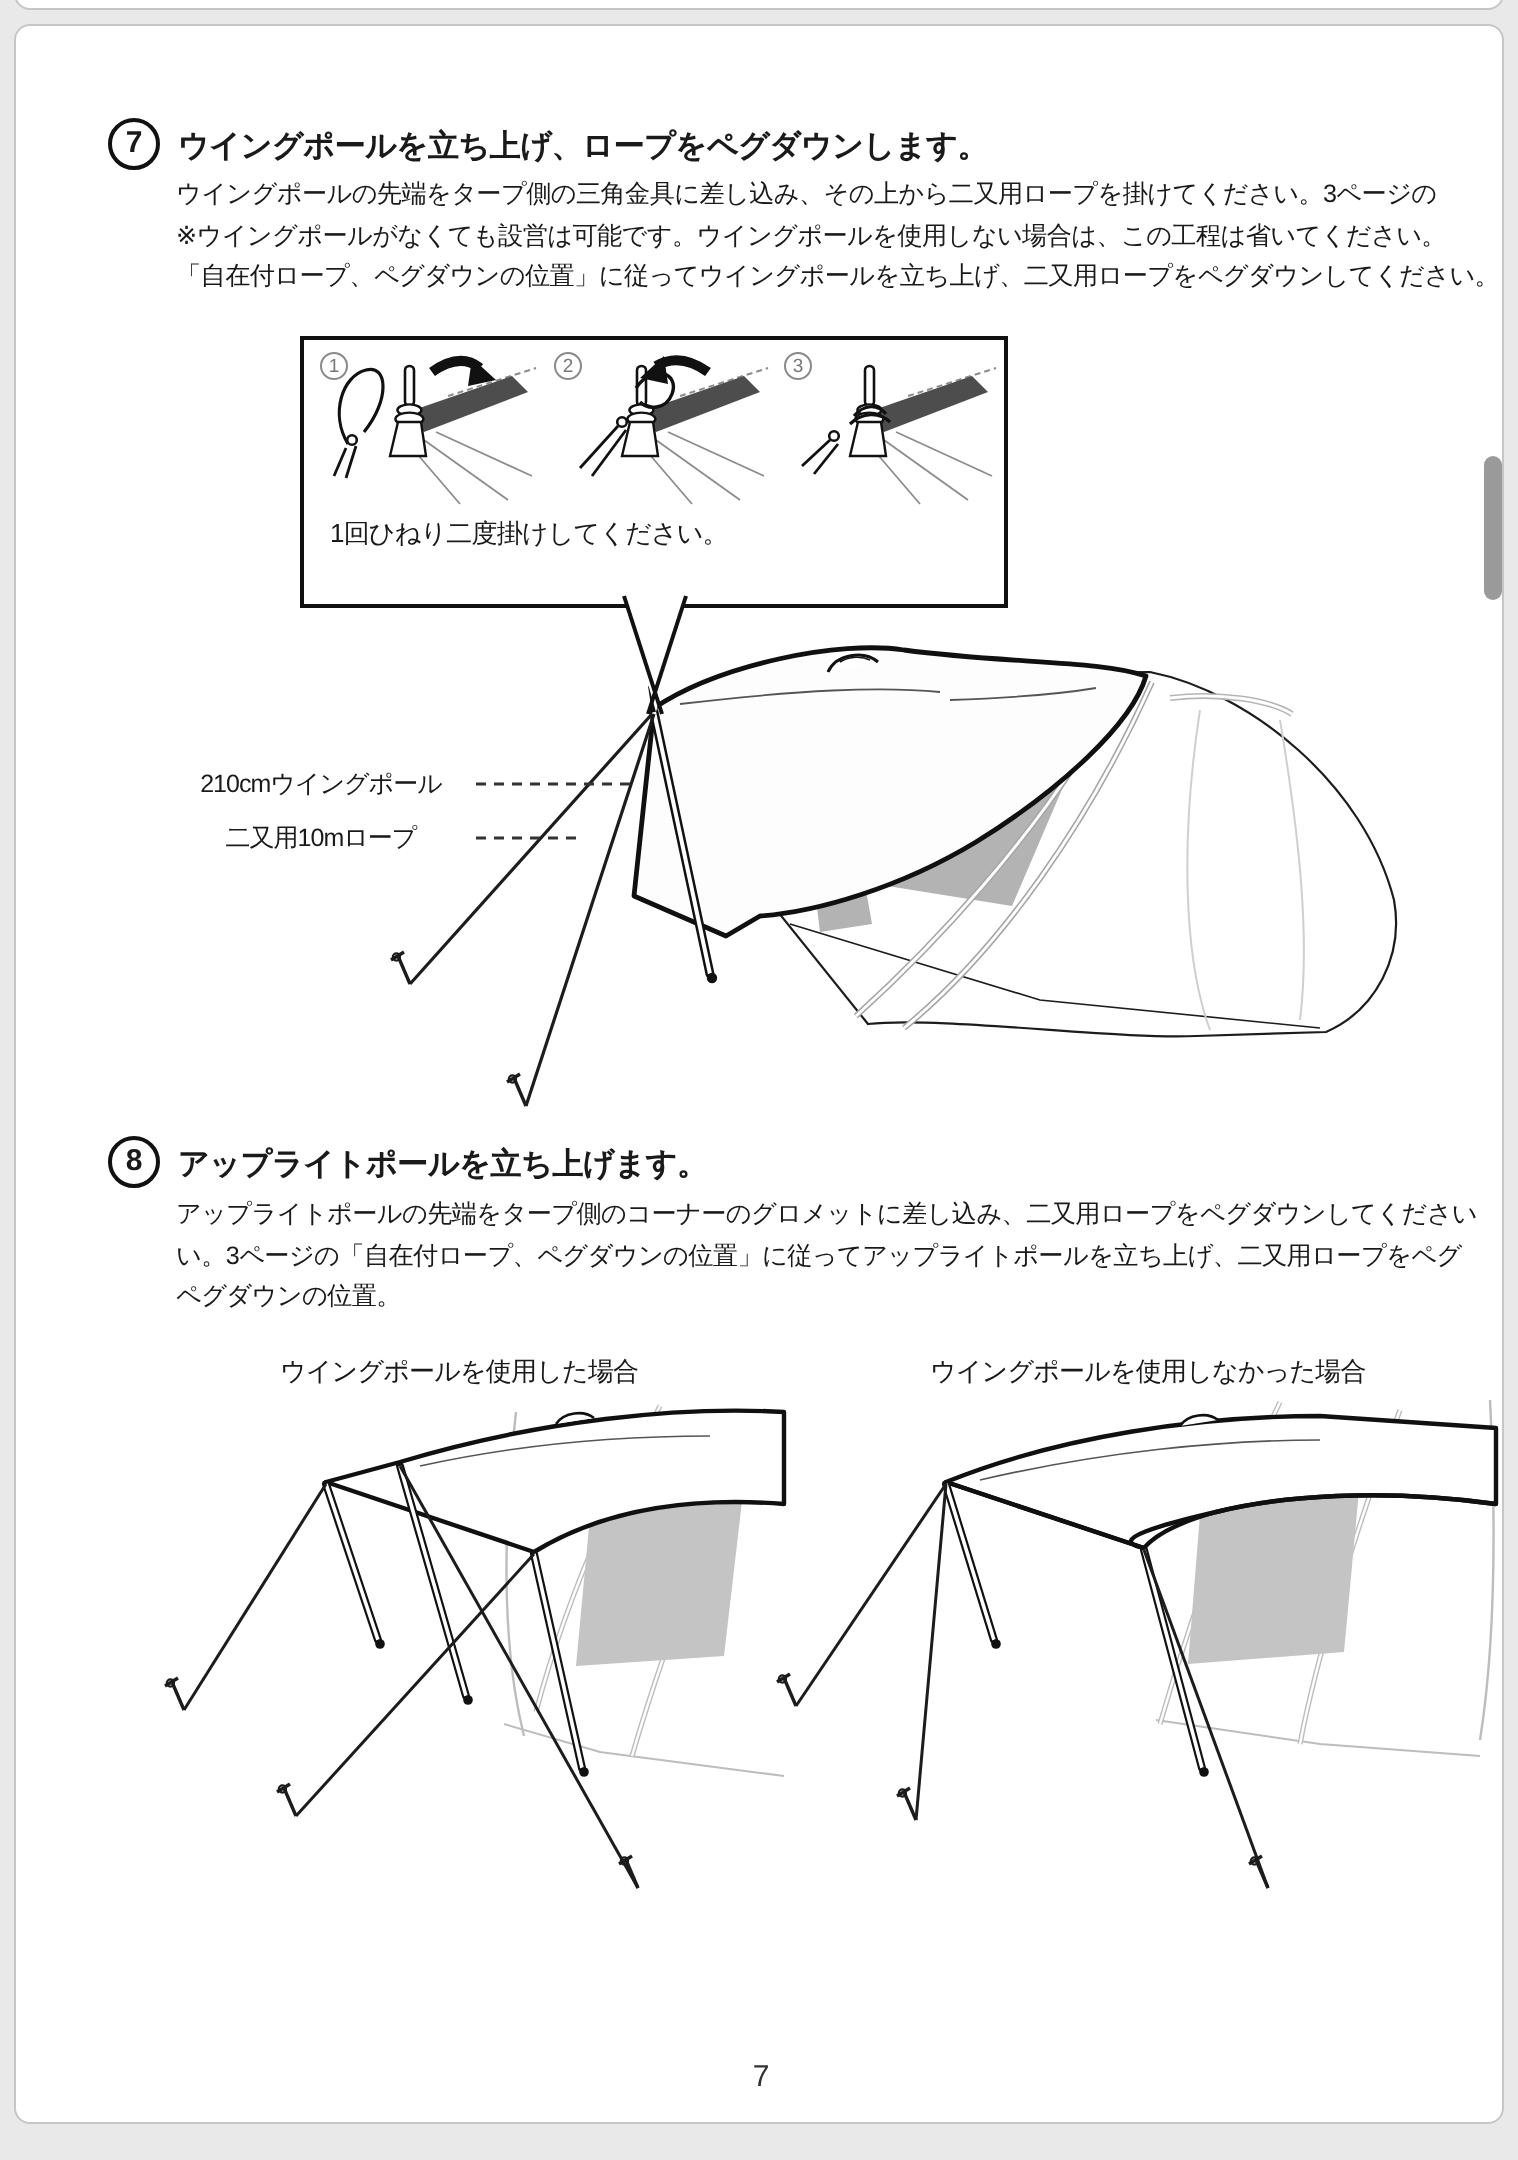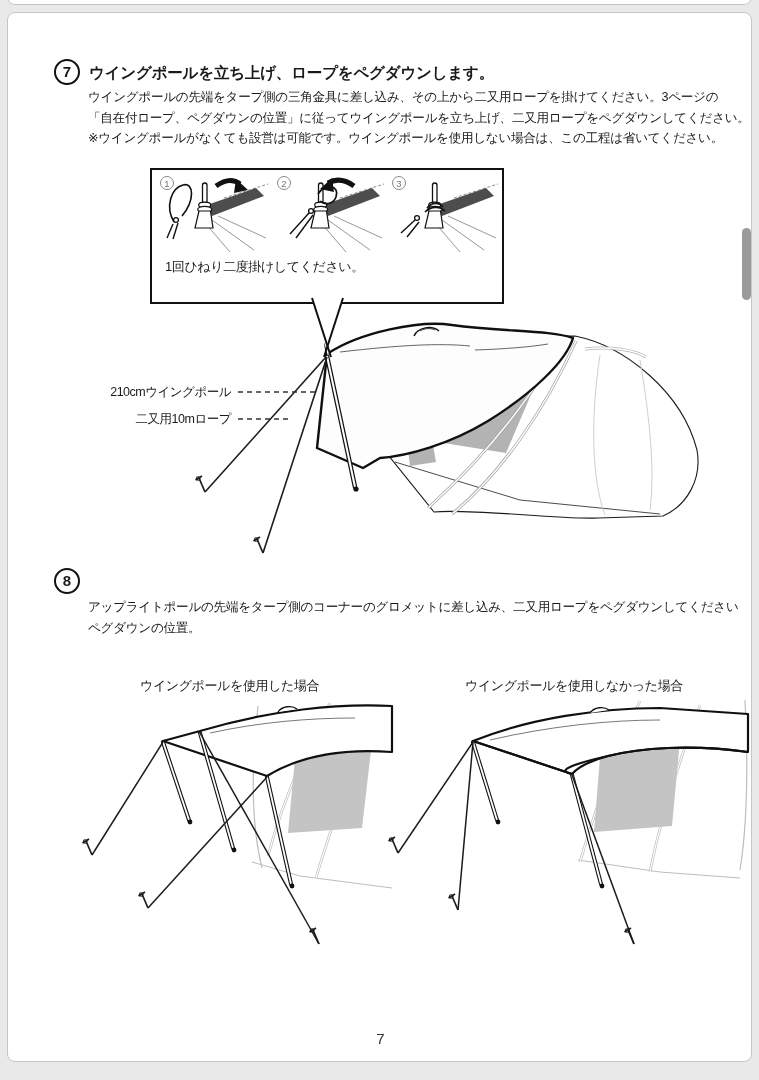--- a/index.html
+++ b/index.html
@@ -24,41 +24,41 @@
   .body-text { font-size:12.6px; line-height:20.5px; letter-spacing:-0.3px; }
   .body-text div { white-space:nowrap; }
 
   .callout { left:142px; top:155px; width:354px; height:136px;
     border:2px solid #111; background:#fff; z-index:10; }
   .callout-num { position:absolute; width:14px; height:14px; border:1.2px solid #8a8a8a;
     border-radius:50%; color:#777; font-size:9.5px; line-height:13px; text-align:center; }
   .callout-text { position:absolute; left:13px; top:86px; font-size:13px; line-height:21px;
     letter-spacing:-0.4px; white-space:nowrap; }
 
-  .diagram-label { font-size:12.5px; letter-spacing:-0.5px; text-align:right; white-space:nowrap; }
+  .diagram-label { font-size:12.5px; letter-spacing:-0.5px; text-align:center; white-space:nowrap; }
   .fig-caption { font-size:13px; letter-spacing:-0.4px; white-space:nowrap; }
   .page-number { left:0; top:1017px; width:745px; text-align:center; font-size:15px; color:#333; }
   svg { position:absolute; overflow:visible; }
   .z20 { z-index:20; }
 </style>
 </head>
 <body>
 
 <div class="viewer">
 
   <div class="prev-page"></div>
 
   <div class="page">
 
     <div class="abs step-circle" style="left:46px; top:46px;">7</div>
     <div class="abs step-title" style="left:81px; top:50px;">ウイングポールを立ち上げ、ロープをペグダウンします。</div>
     <div class="abs body-text" style="left:80px; top:74px;">
       <div>ウイングポールの先端をタープ側の三角金具に差し込み、その上から二又用ロープを掛けてください。3ページの</div>
+      <div>※ウイングポールがなくても設営は可能です。ウイングポールを使用しない場合は、この工程は省いてください。</div>
       <div>「自在付ロープ、ペグダウンの位置」に従ってウイングポールを立ち上げ、二又用ロープをペグダウンしてください。</div>
-      <div>※ウイングポールがなくても設営は可能です。ウイングポールを使用しない場合は、この工程は省いてください。</div>
     </div>
 
     <div class="abs callout">
       <span class="callout-num" style="left:8px; top:6px;">1</span>
       <span class="callout-num" style="left:125px; top:6px;">2</span>
       <span class="callout-num" style="left:240px; top:6px;">3</span>
 
       <svg width="350" height="84" style="left:0; top:2px;">
         <defs>
           <g id="poletip">
@@ -154,22 +154,24 @@
       <line x1="343" y1="298" x2="324" y2="357" stroke="#111" stroke-width="2"></line>
 
       <line x1="238" y1="392" x2="318" y2="392" stroke="#333" stroke-width="1.4" stroke-dasharray="5 4"></line>
       <line x1="238" y1="419" x2="288" y2="419" stroke="#333" stroke-width="1.4" stroke-dasharray="5 4"></line>
     </svg>
 
     <div class="abs diagram-label" style="left:82px; top:371px; width:141px;">210cmウイングポール</div>
     <div class="abs diagram-label" style="left:82px; top:398px; width:141px;">二又用10mロープ</div>
 
     <div class="abs step-circle" style="left:46px; top:555px;">8</div>
+    <div class="abs step-title" style="left:81px; top:559px;">アップライトポールを立ち上げます。</div>
     <div class="abs body-text" style="left:80px; top:584px;">
       <div>アップライトポールの先端をタープ側のコーナーのグロメットに差し込み、二又用ロープをペグダウンしてください</div>
+      <div>い。3ページの「自在付ロープ、ペグダウンの位置」に従ってアップライトポールを立ち上げ、二又用ロープをペグ</div>
       <div>ペグダウンの位置。</div>
     </div>
 
     <div class="abs fig-caption" style="left:132px; top:664px;">ウイングポールを使用した場合</div>
     <div class="abs fig-caption" style="left:429px; top:664px;margin-left:28px;">ウイングポールを使用しなかった場合</div>
 
     <svg style="left:30px; top:682px;" width="355" height="295" viewBox="38 695 355 295">
       <g stroke="#bdbdbd" fill="none">
         <path d="M 258,706 C 252,760 250,820 262,868" stroke-width="1.2"></path>
         <path d="M 252,862 L 300,876 L 392,888" stroke-width="1"></path>

